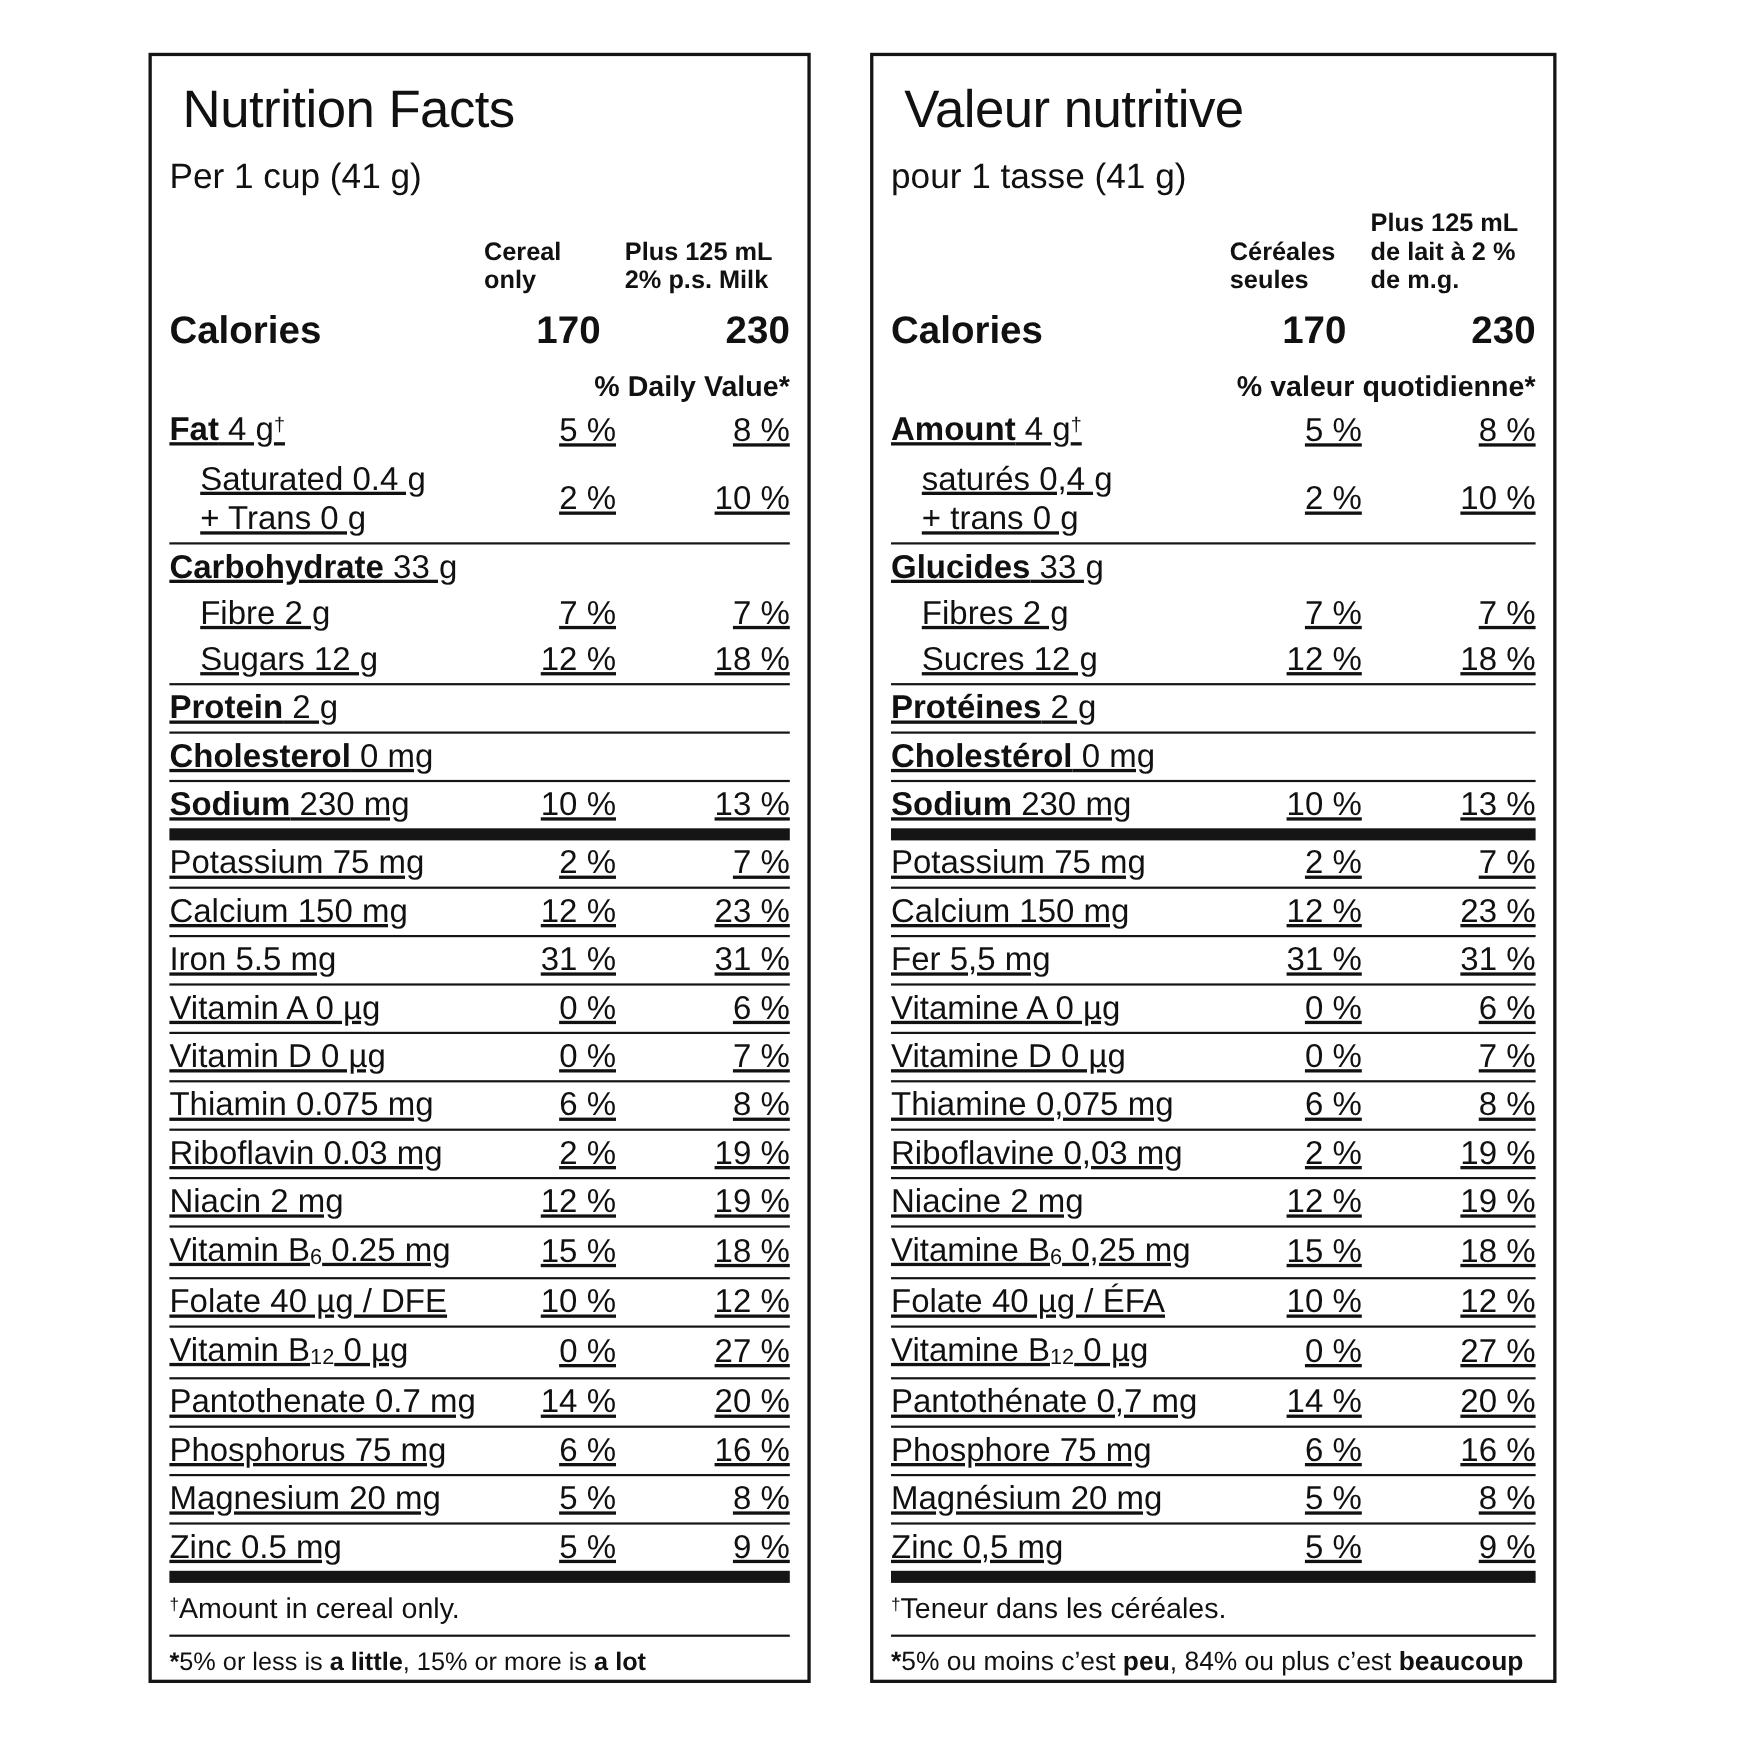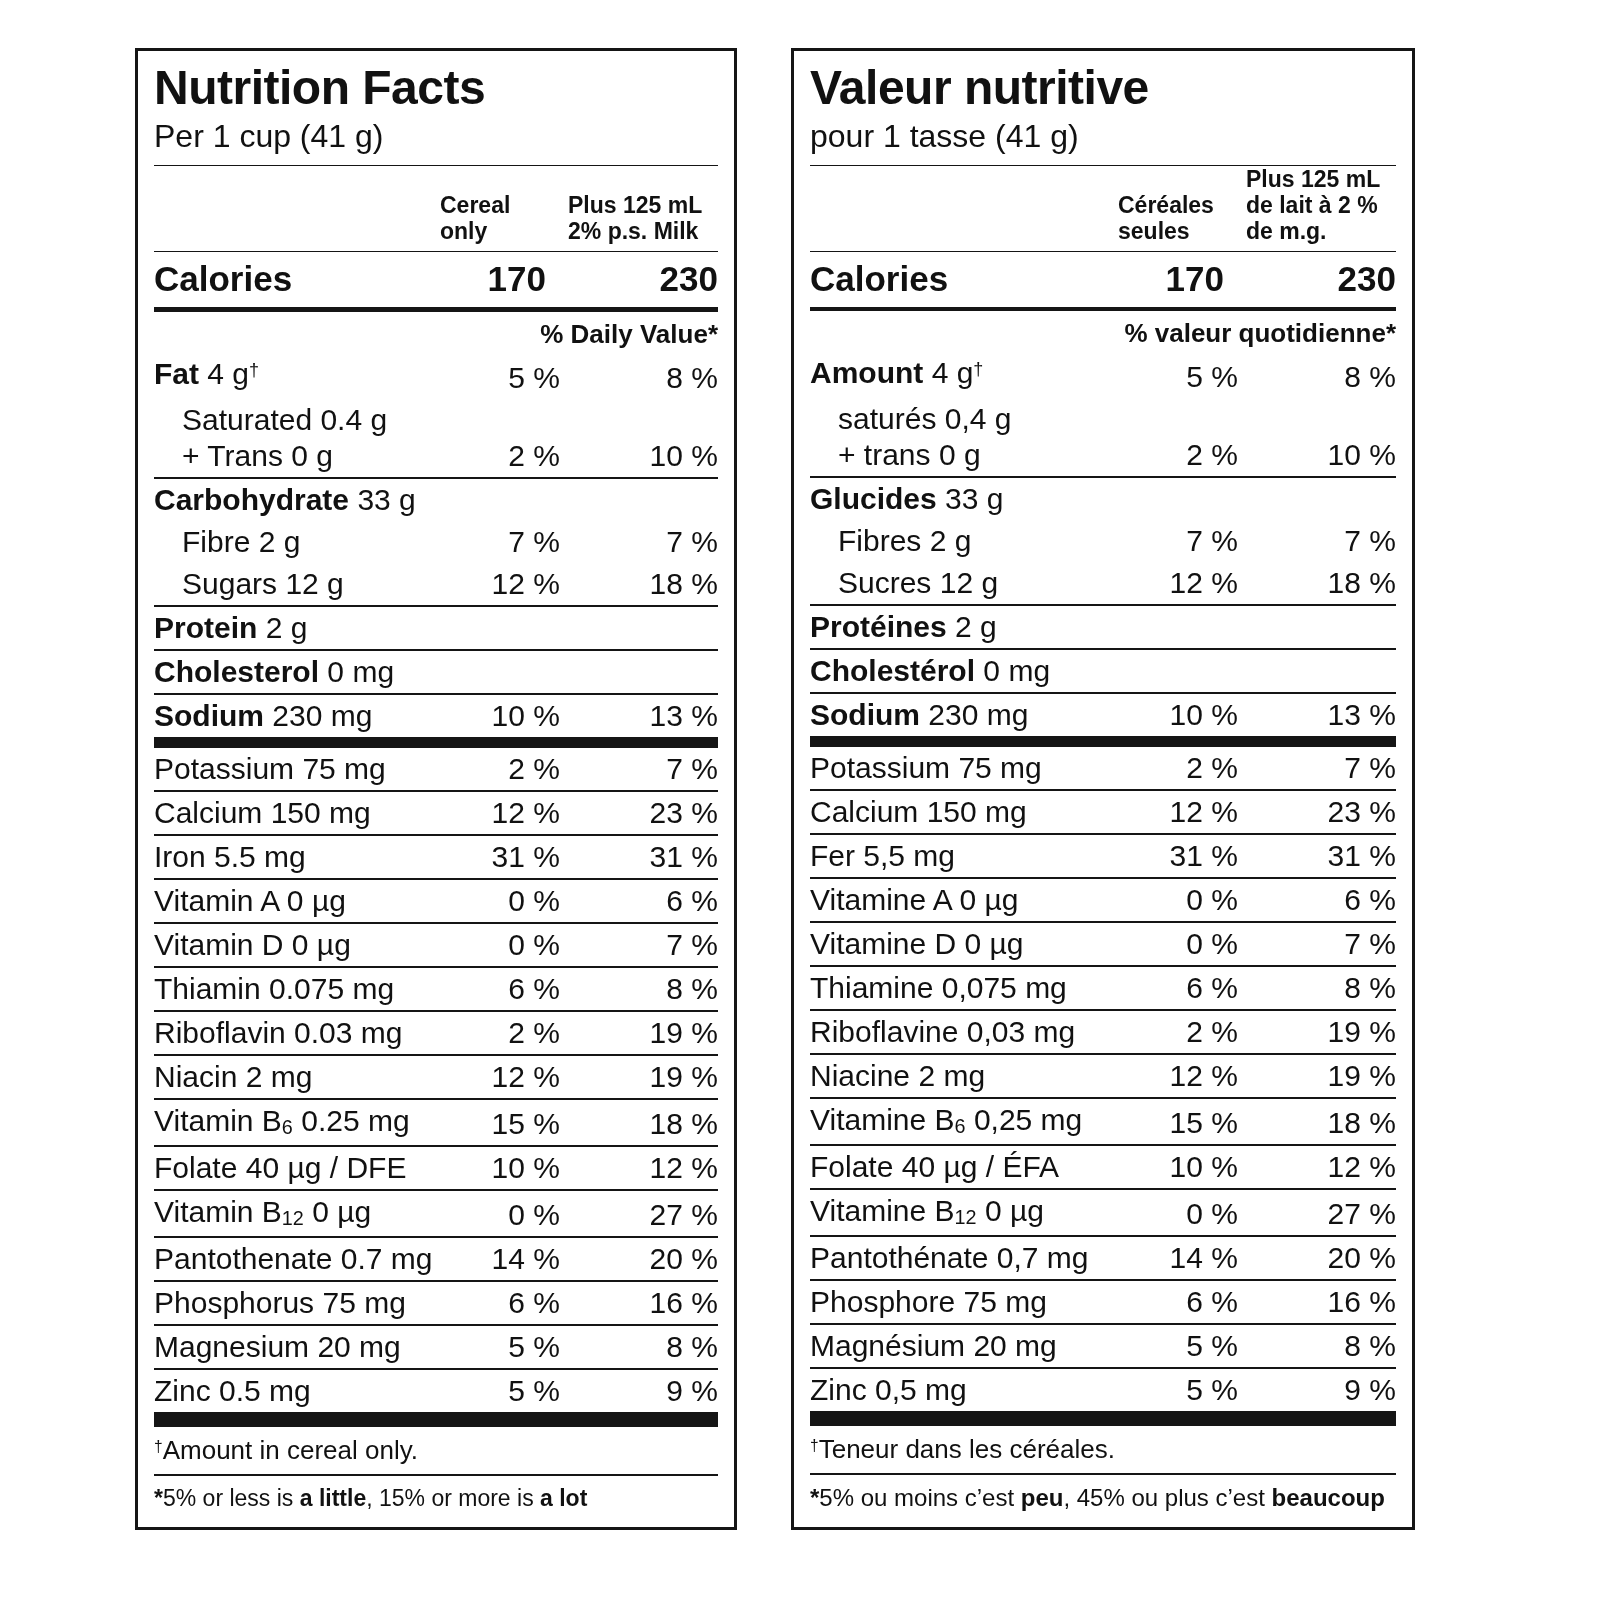--- a/index.html
+++ b/index.html
@@ -20,23 +20,23 @@
     border: 3px solid #151515;
     padding: 10px 16px 12px 16px;
     display: flex;
     flex-direction: column;
     overflow: hidden;
   }
   .panel-en { left: 135px; width: 602px; }
   .panel-fr { left: 791px; width: 624px; }
 
   .nf-title {
-    margin: 0;
+    margin: 12px;
     font-size: 48px;
-    font-weight: 700;
+    font-weight: 400;
     letter-spacing: -0.5px;
     line-height: 1.12;
     white-space: nowrap;
   }
   .nf-serving { font-size: 32px; line-height: 1.18; margin-top: 3px; }
   .rule-serving { height: 4px; background: #151515; margin-top: 9px; }
   .rule-thin { height: 2px; background: #151515; }
   .bar-thick { height: 11px; background: #151515; }
 
   .cols-header {
@@ -72,24 +72,25 @@
   .dv-row {
     font-size: 26px;
     font-weight: 700;
     text-align: right;
     padding: 7px 0 3px 0;
     line-height: 1.2;
   }
 
   .nrow {
     display: flex;
-    align-items: flex-end;
+    align-items: center;
     padding: 3px 0;
     font-size: 30px;
     line-height: 36px;
+    text-decoration: underline;
   }
   .nrow.div-thin  { border-bottom: 2px solid #151515; }
   .nrow.div-thick { border-bottom: 11px solid #151515; }
   .nrow .lbl { flex: 1; min-width: 0; }
   .nrow .lbl.indent { padding-left: 28px; }
   .nrow .val { font-size: 30px; }
 
   .b { font-weight: 700; }
   .sp { font-size: 0.60em; position: relative; top: -0.45em; }
   .sb { font-size: 0.66em; position: relative; top: 0.14em; }
@@ -479,16 +480,16 @@
         <div class="nrow div-thick">
           <div class="lbl">
             <div><span>Zinc 0,5 mg</span></div>
           </div>
           <div class="val v1">5 %</div>
           <div class="val v2">9 %</div>
         </div>
       </div>
     <div class="bar-thick"></div>
     <div class="footnote fn1"><span class="sp">†</span><span>Teneur dans les céréales.</span></div>
-    <div class="footnote fn2"><span class="b">*</span><span>5% ou moins c’est </span><span class="b">peu</span><span>, 45% ou plus c’est </span><span class="b">beaucoup</span></div>
+    <div class="footnote fn2"><span class="b">*</span><span>5% ou moins c’est </span><span class="b">peu</span><span>, 84% ou plus c’est </span><span class="b">beaucoup</span></div>
   </section>
 
 </div>
 
 </body></html>

